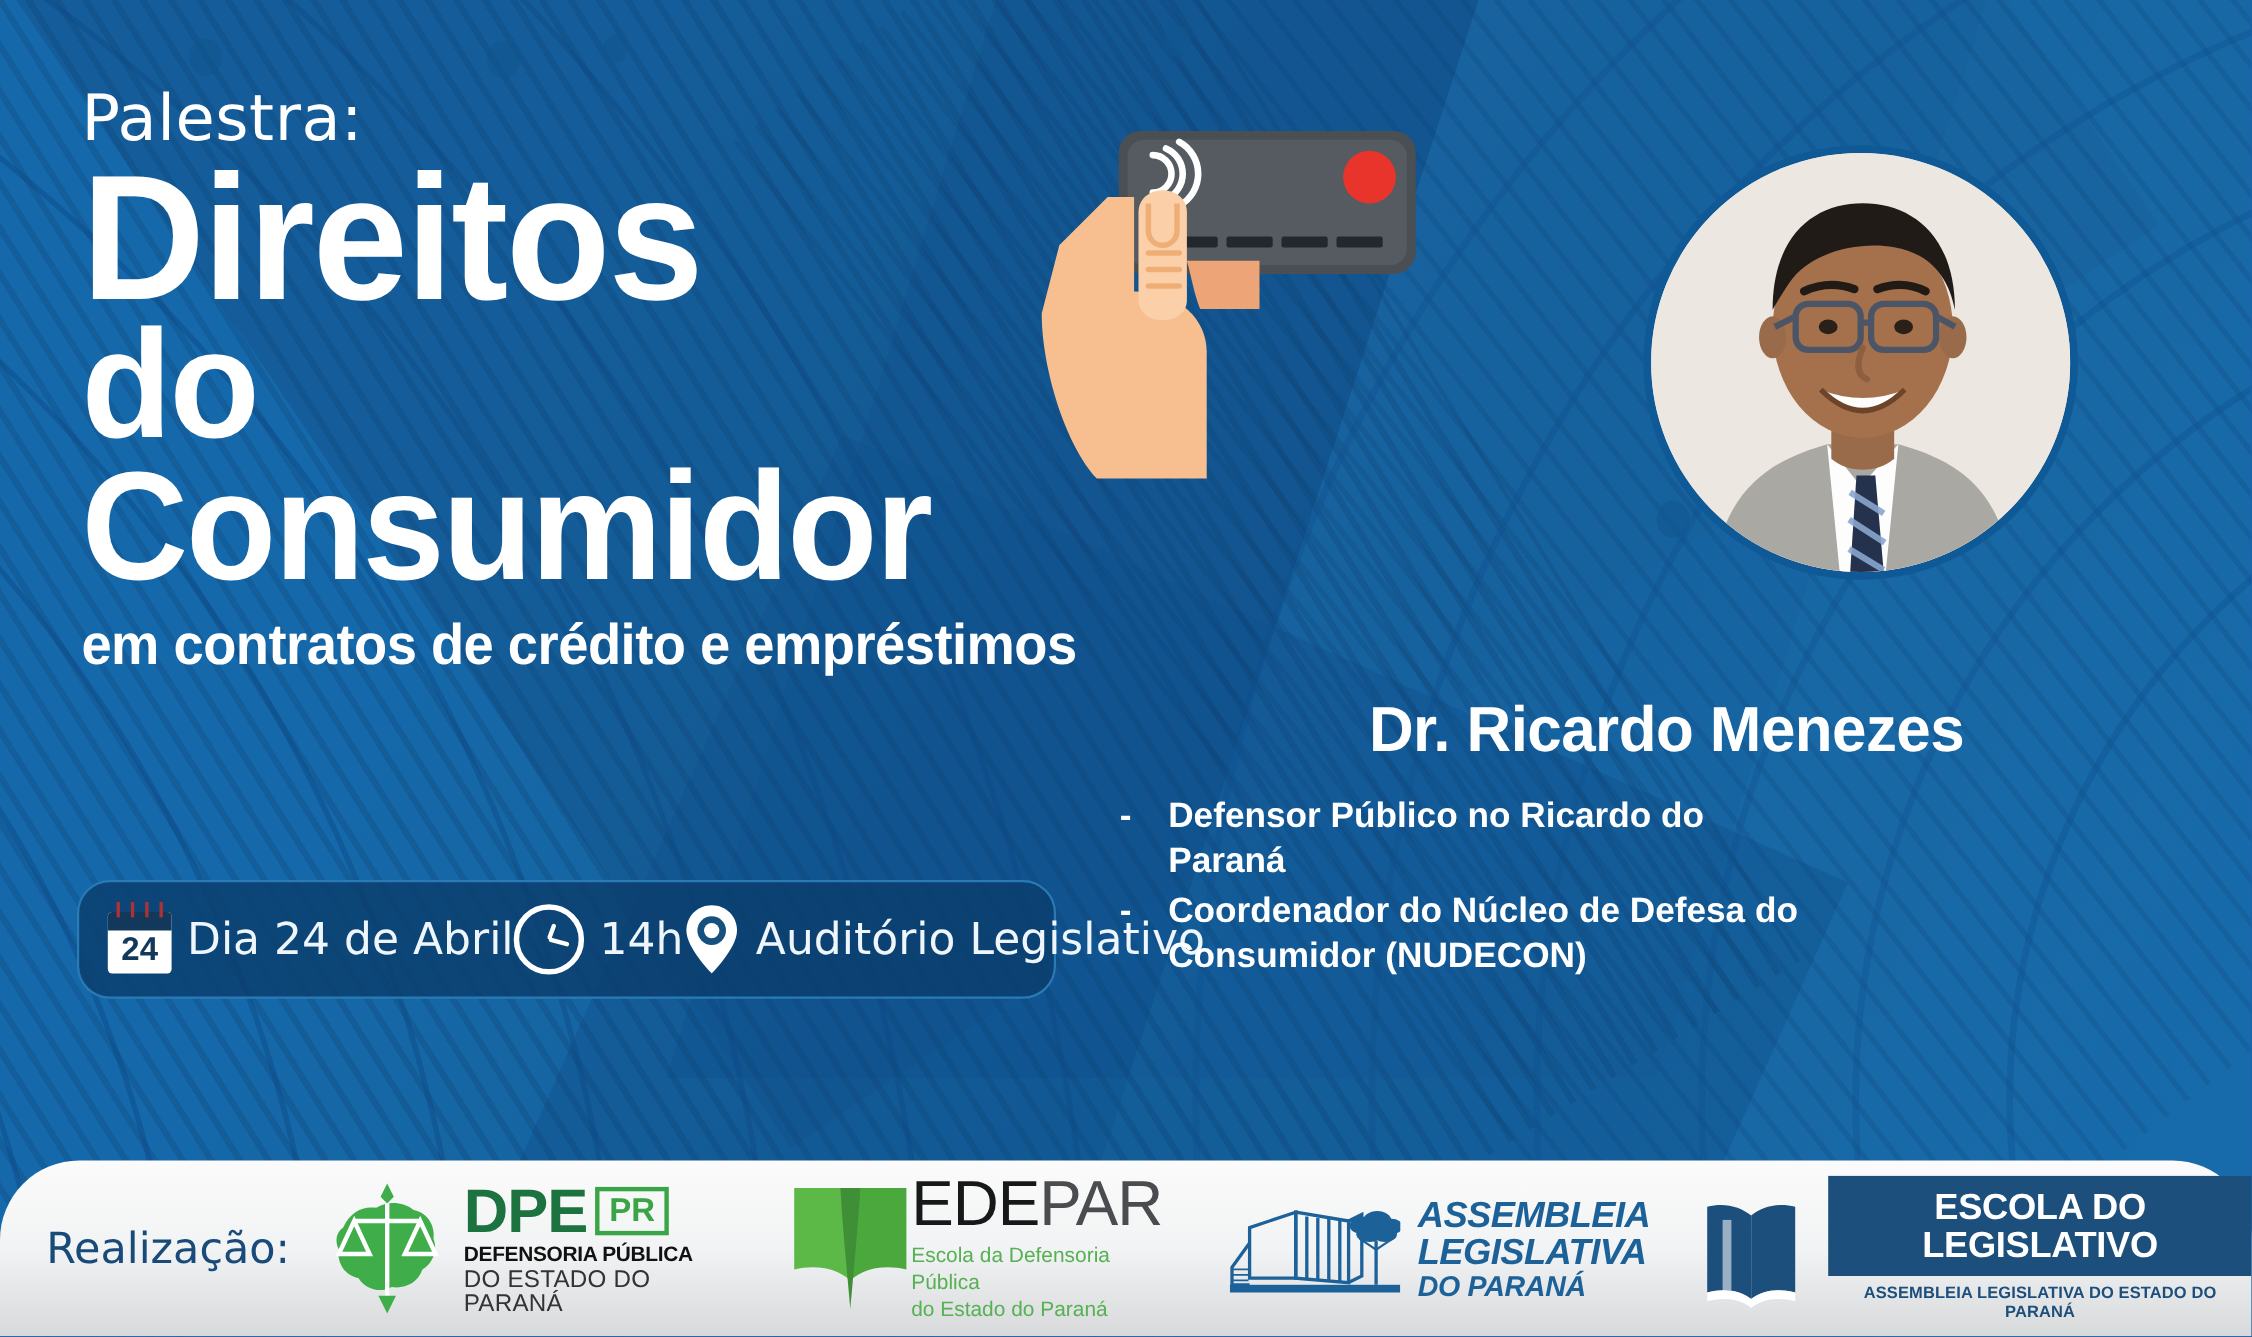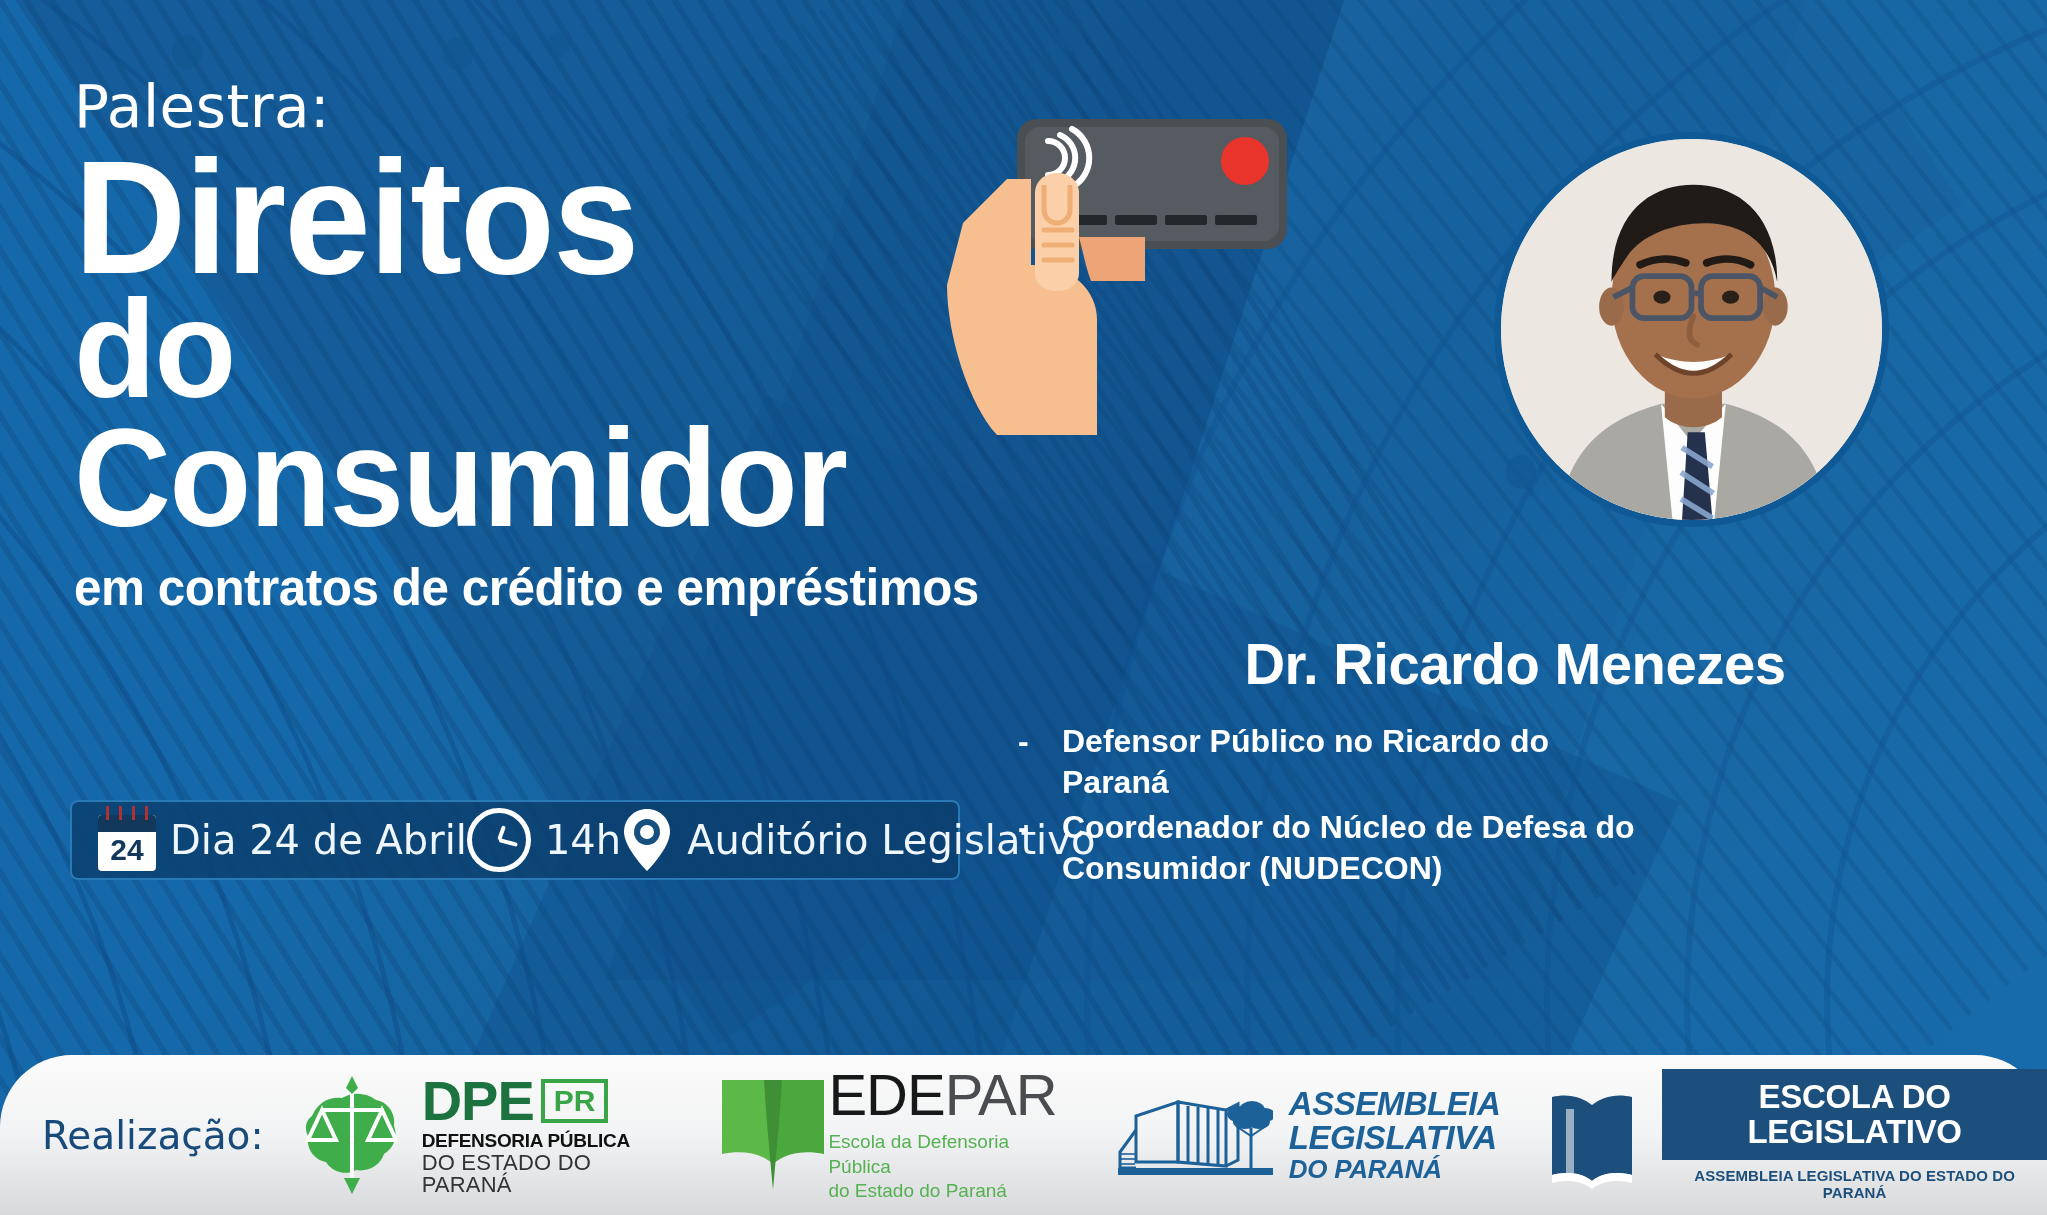--- a/index.html
+++ b/index.html
@@ -68,24 +68,24 @@
   .title-2{font-size:140px;transform:scaleX(.96);transform-origin:left;margin-top:-6px;}
 
   .subtitle{
     color:#ffffff;font-weight:700;font-size:52px;letter-spacing:-.5px;
     margin-top:14px;transform:scaleX(.95);transform-origin:left;
   }
 
   
   .infobar{
     position:absolute;left:70px;top:800px;
-    width:890px;height:80px;
+    width:890px;height:108px;
     background:rgba(11,62,108,.82);
     border:2px solid #2a7ab5;
-    border-radius:8px;
+    border-radius:30px;
     display:flex;align-items:center;
     padding:0 26px;box-sizing:border-box;gap:0;
   }
   .info-item{display:flex;align-items:center;gap:14px;}
   .info-text{color:#eef5fb;font-size:40px;font-weight:400;
     font-family:"DejaVu Sans",sans-serif;white-space:nowrap;}
 
   
   .cal{position:relative;width:58px;height:62px;flex:none;}
   .cal .cal-body{position:absolute;left:0;top:6px;width:58px;height:56px;background:#ffffff;border-radius:4px;}

